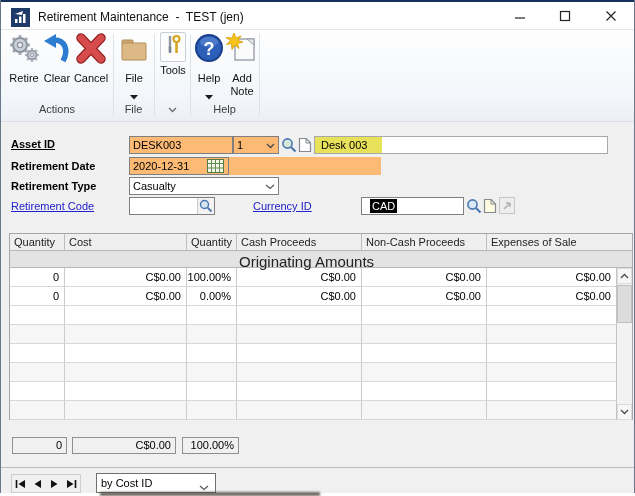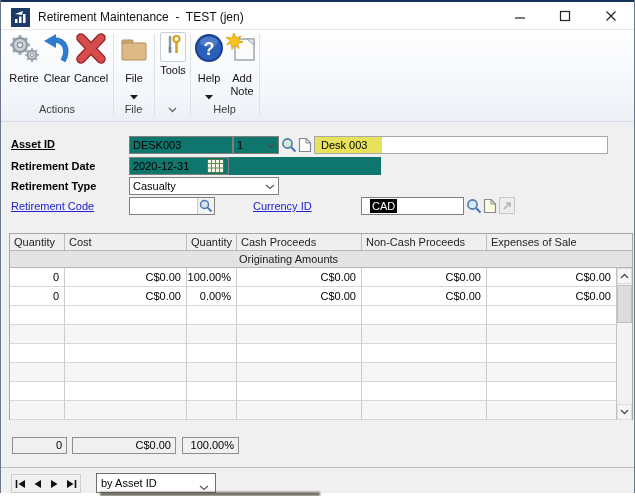--- a/index.html
+++ b/index.html
@@ -16,28 +16,28 @@
   .rdiv{position:absolute;top:4px;width:1px;height:82px;background:#dde2e8}
   .rbtn{position:absolute;top:2px;display:flex;flex-direction:column;align-items:center}
   .rbtn .lab{font-size:11px;color:#111;line-height:13px;text-align:center;margin-top:2px}
   .grplab{position:absolute;top:73px;font-size:11px;color:#3c3c3c;text-align:center}
   .caret{display:block;margin:1px auto 0 auto}
   
   .blabel{font-size:11px;font-weight:bold;color:#000}
   .link{font-size:11px;color:#2020cc;text-decoration:underline}
   .fld{border:1px solid #7f7f7f;background:#fff;font-size:11px;color:#000;display:flex;align-items:center;padding:0 3px}
   input.fld{padding:0 3px;outline:none;font-family:"Liberation Sans",sans-serif}
-  .yellow{background:#0f766e}
+  .yellow{background:#fdba74}
   
   #grid{position:absolute;left:8px;top:233px;width:624px;height:187px;border:1px solid #a6a6a6;background:#fff}
   .tr{display:grid;grid-template-columns:55px 122px 50px 125px 125px 130px;height:19px}
   .trh{display:grid;grid-template-columns:55px 122px 50px 125px 125px 147px;height:17px;background:#efefef;border-bottom:1px solid #b6b6b6}
   .th{font-size:11px;color:#222;padding:2px 16px 0 4px;border-right:1px solid #bdbdbd;overflow:hidden;white-space:nowrap}
   .td{font-size:11px;color:#000;text-align:right;padding:3px 5px 0 0;border-right:1px solid #cccccc;border-bottom:1px solid #d8d8d8;overflow:hidden;white-space:nowrap}
-  #band{position:absolute;left:0;top:17px;width:622px;height:17px;background:#e3e3e3;border-bottom:1px solid #b6b6b6;font-size:11px;color:#222;padding:2px 0 6px 229px}
+  #band{position:absolute;left:0;top:17px;width:622px;height:17px;background:#e3e3e3;border-bottom:1px solid #b6b6b6;font-size:15px;color:#222;padding:2px 0 6px 229px}
   #tbody{position:absolute;left:0;top:34px;width:607px;height:152px}
   .altrow{background:#f6f6f6}
   
   #vscroll{position:absolute;right:0;top:34px;width:16px;height:152px;background:#f2f2f2;border-left:1px solid #c4c4c4}
   .sbtn{position:absolute;left:0;width:15px;height:16px;background:#f6f6f6;border:1px solid #dcdcdc;display:flex;align-items:center;justify-content:center}
   #sthumb{position:absolute;left:0;top:17px;width:15px;height:38px;background:#dcdcdc;border:1px solid #c0c0c0}
   
   .totbox{position:absolute;border:1px solid #8f8f8f;background:#f0f0f0;font-size:11px;text-align:right;padding:1px 4px 0 0;height:17px}
   
   #statusbar{position:absolute;left:0;top:467px;width:100%;height:26px;border-top:1px solid #bdbdbd;background:#f0f0f0}
@@ -383,21 +383,21 @@
             </svg>
           </span>
       <span class="navbtn">
             <svg width="11" height="10">
               <polygon points="1,1 7.5,5 1,9" fill="#111"></polygon>
               <line x1="9.5" y1="1" x2="9.5" y2="9" stroke="#111" stroke-width="1.6"></line>
             </svg>
           </span>
     </div>
     <div id="sortdd">
-      <span>by Asset ID</span>
+      <span>by Cost ID</span>
       <span style="position:absolute;right:6px;top:7px"><svg width="10" height="6">
               <polyline points="1,1 5,4.5 9,1" fill="none" stroke="#5a5a5a" stroke-width="1.3"></polyline>
             </svg></span>
     </div>
   </div>
 
 </div>
 <div id="artifact"></div>
 </div>
 

